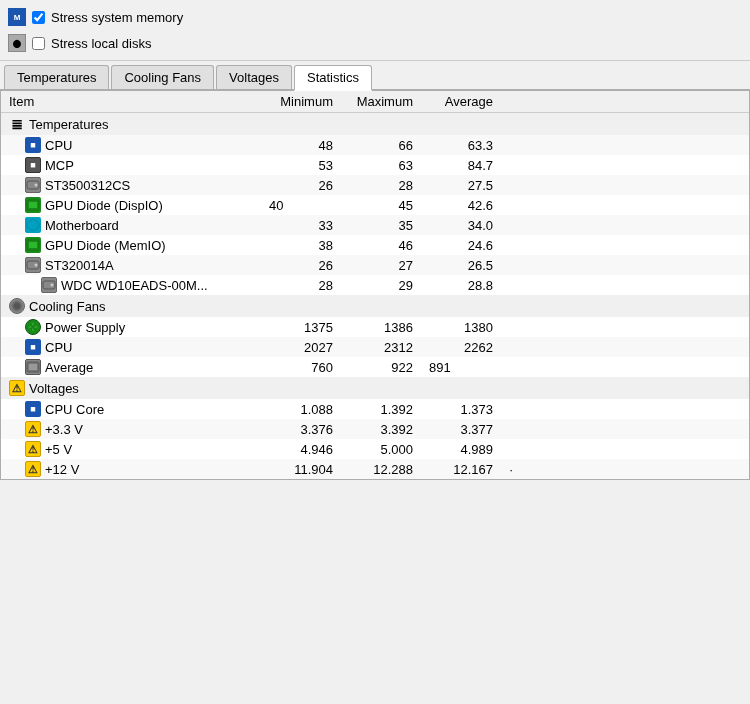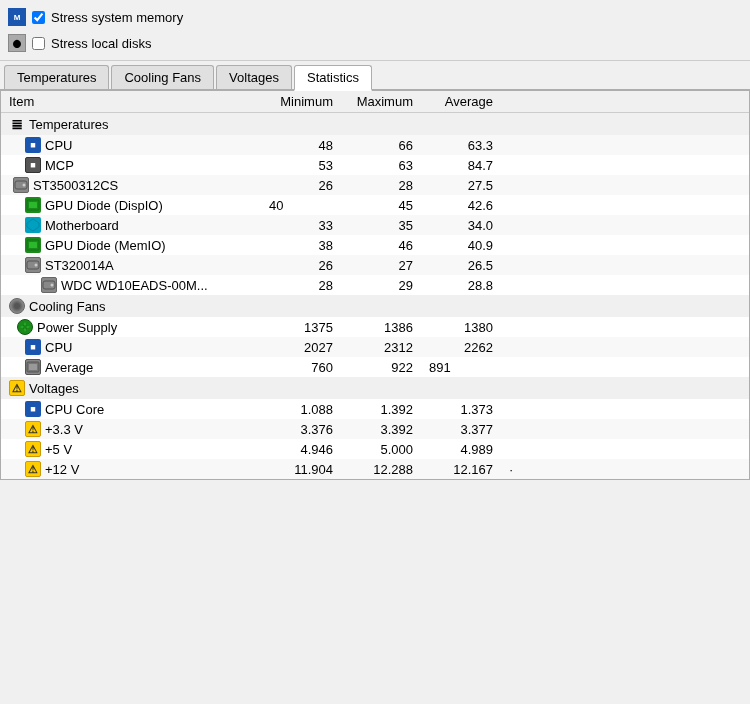--- a/index.html
+++ b/index.html
@@ -199,21 +199,21 @@
               <span style="width: 16px; height: 16px; display: inline-flex; align-items: center; justify-content: center; flex-shrink: 0; border-radius: 2px; font-size: 9px; font-weight: bold; background: rgb(85, 85, 85); color: white; border: 1px solid rgb(51, 51, 51);">■</span>
               <span>MCP</span>
             </div>
           </td>
           <td style="text-align: right;">53</td>
           <td style="text-align: right;">63</td>
           <td style="text-align: right;">84.7</td>
           <td></td>
         </tr>
         <tr>
-          <td style="padding-left: 12px; margin-top: 16px;">
+          <td style="padding-left: 24px; margin-top: 16px;">
             <div class="item-cell">
               <span style="width: 16px; height: 16px; display: inline-flex; align-items: center; justify-content: center; flex-shrink: 0; border-radius: 2px; font-size: 9px; font-weight: bold; background: rgb(136, 136, 136); border: 1px solid rgb(102, 102, 102);">
                 <svg width="14" height="14" viewBox="0 0 14 14">
                   <rect x="1" y="3" width="12" height="8" rx="2" fill="#888" stroke="#555" stroke-width="1"></rect>
                   <circle cx="10" cy="7" r="1.5" fill="#ccc"></circle>
                 </svg>
               </span>
               <span>ST3500312CS</span>
             </div>
           </td>
@@ -262,21 +262,21 @@
                 <svg width="14" height="14" viewBox="0 0 14 14">
                   <rect x="1" y="2" width="12" height="10" rx="1" fill="#1a8a1a" stroke="#0d5a0d" stroke-width="0.5"></rect>
                   <rect x="3" y="4" width="8" height="6" rx="0.5" fill="#2cb82c"></rect>
                 </svg>
               </span>
               <span>GPU Diode (MemIO)</span>
             </div>
           </td>
           <td style="text-align: right;">38</td>
           <td style="text-align: right;">46</td>
-          <td style="text-align: right;">40.9</td>
+          <td style="text-align: right;">24.6</td>
           <td></td>
         </tr>
         <tr>
           <td style="padding-left: 24px; margin-left: 48px;">
             <div class="item-cell">
               <span style="width: 16px; height: 16px; display: inline-flex; align-items: center; justify-content: center; flex-shrink: 0; border-radius: 2px; font-size: 9px; font-weight: bold; background: rgb(136, 136, 136); border: 1px solid rgb(102, 102, 102);">
                 <svg width="14" height="14" viewBox="0 0 14 14">
                   <rect x="1" y="3" width="12" height="8" rx="2" fill="#888" stroke="#555" stroke-width="1"></rect>
                   <circle cx="10" cy="7" r="1.5" fill="#ccc"></circle>
                 </svg>
@@ -308,21 +308,21 @@
         </tr>
         <tr class="section-header">
           <td colspan="5">
             <div class="item-cell">
               <span style="width: 16px; height: 16px; display: inline-flex; align-items: center; justify-content: center; flex-shrink: 0; font-size: 9px; font-weight: bold; background: radial-gradient(circle, rgb(85, 85, 85) 25%, rgb(153, 153, 153) 80%); border-radius: 50%; border: 1px solid rgb(102, 102, 102);"></span>
               <span>Cooling Fans</span>
             </div>
           </td>
         </tr>
         <tr>
-          <td style="padding-left: 16px;">
+          <td style="padding-left: 24px;">
             <div class="item-cell">
               <span style="width: 16px; height: 16px; display: inline-flex; align-items: center; justify-content: center; flex-shrink: 0; font-size: 9px; font-weight: bold; background: rgb(26, 138, 26); border-radius: 50%; border: 1px solid rgb(13, 90, 13);">
                 <svg width="12" height="12" viewBox="0 0 12 12">
                   <circle cx="6" cy="6" r="5" fill="#1a8a1a"></circle>
                   <circle cx="6" cy="6" r="2" fill="#0d5a0d"></circle>
                   <path d="M6,1 Q8,4 6,6 Q9,4 11,6 Q8,8 6,6 Q8,9 6,11 Q4,8 6,6 Q3,8 1,6 Q4,4 6,6 Q4,3 6,1Z" fill="#2cb82c" opacity="0.7"></path>
                 </svg>
               </span>
               <span>Power Supply</span>
             </div>

